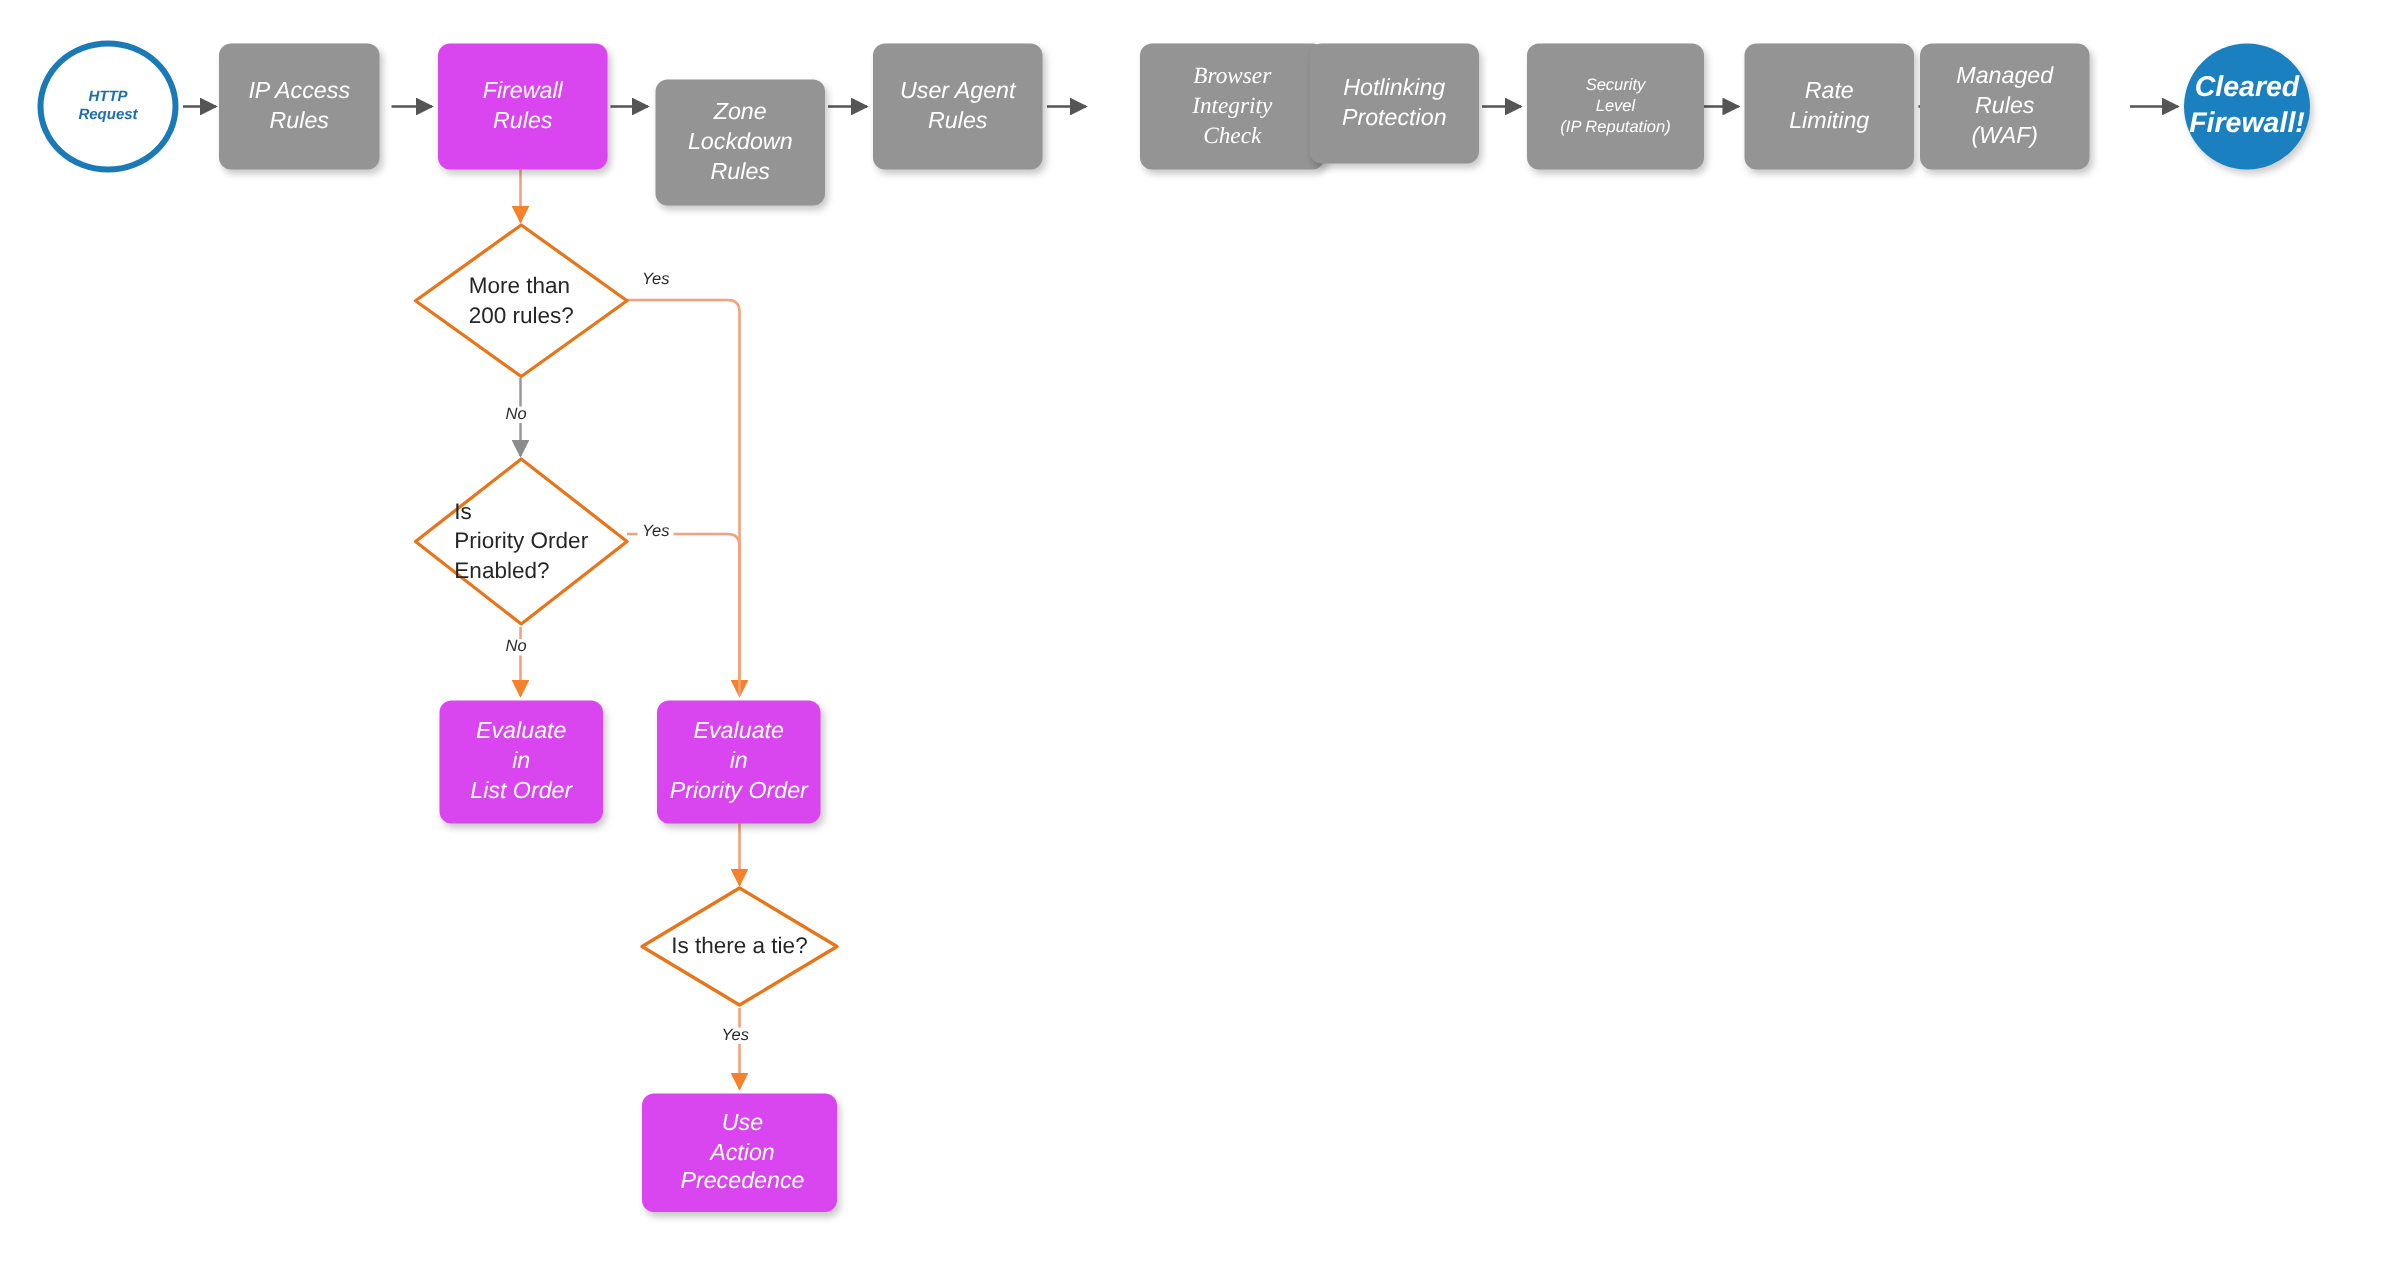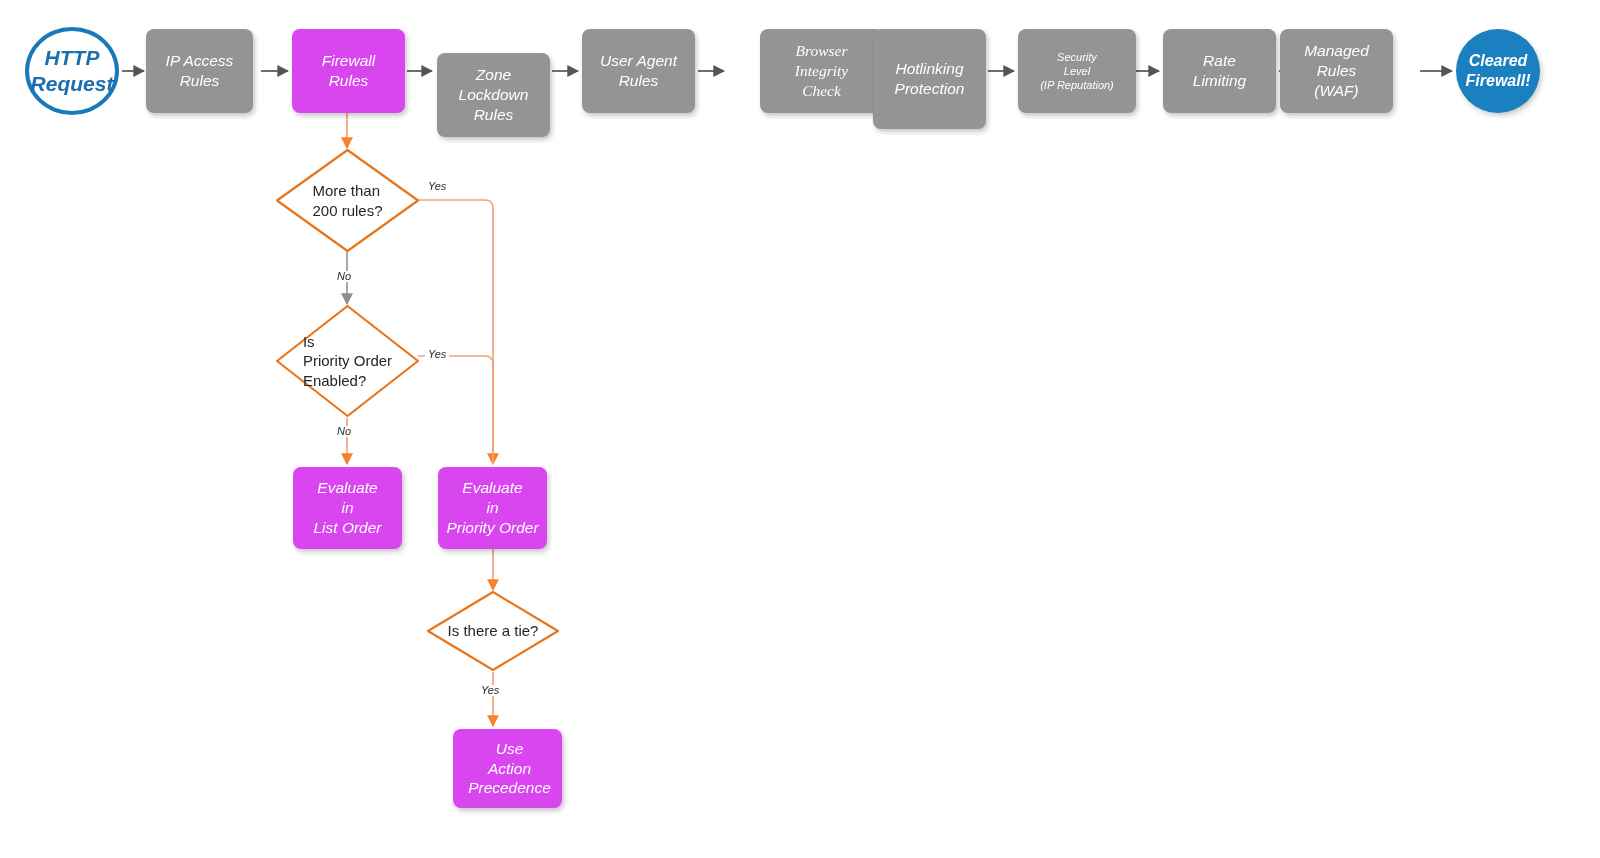--- a/index.html
+++ b/index.html
@@ -45,31 +45,31 @@
   .box.orange { background: #d946ef; }
 
   
   .circle-open {
     border-radius: 50%;
     background: #ffffff;
     border: 4px solid #1A7AB8;
     color: #1A6FAF;
     font-style: italic;
     font-weight: bold;
-    font-size: 21px;
+    font-size: 10px;
     line-height: 1.25;
     text-align: center;
   }
   .circle-filled {
     border-radius: 50%;
     background: #1A80C0;
     color: #ffffff;
     font-style: italic;
     font-weight: bold;
-    font-size: 16px;
+    font-size: 19px;
     line-height: 1.25;
     box-shadow: 2px 3px 5px rgba(0,0,0,0.20);
   }
 
   
   .diamond-wrap {
     position: absolute;
     box-sizing: border-box;
   }
   .diamond-wrap svg {
@@ -170,21 +170,21 @@
 Lockdown
 Rules</div>
 
 <div class="node box gray nowrap" style="left:582px; top:29px; width:113px; height:84px;">User Agent
 Rules</div>
 
 <div class="node box gray nowrap" style="left:760px; top:29px; width:123px; height:84px;font-family:Liberation Serif, serif;">Browser
 Integrity
 Check</div>
 
-<div class="node box gray nowrap" style="left:873px; top:29px; width:113px; height:100px;">Hotlinking
+<div class="node box gray nowrap" style="left:873px; top:29px; width:113px; height:80px;">Hotlinking
 Protection</div>
 
 <div class="node box gray nowrap" style="left:1018px; top:29px; width:118px; height:84px; font-size:11px;">Security
 Level
 (IP Reputation)</div>
 
 <div class="node box gray nowrap" style="left:1163px; top:29px; width:113px; height:84px;">Rate
 Limiting</div>
 
 <div class="node box gray nowrap" style="left:1280px; top:29px; width:113px; height:84px;">Managed
@@ -219,21 +219,21 @@
 </div>
 
 <div class="node box orange nowrap" style="left:293px; top:467px; width:109px; height:82px;">Evaluate
 in
 List Order</div>
 
 <div class="node box orange nowrap" style="left:438px; top:467px; width:109px; height:82px;">Evaluate
 in
 Priority Order</div>
 
-<div class="node box orange nowrap" style="left:453px; top:729px; width:109px; height:79px;padding-left:10px;">Use
+<div class="node box orange nowrap" style="left:428px; top:729px; width:130px; height:79px;padding-left:10px;">Use
 Action
 Precedence</div>
 
 <div class="edge-label" style="left:425px; top:181px;">Yes</div>
 
 <div class="edge-label" style="left:334px; top:271px;">No</div>
 
 <div class="edge-label" style="left:425px; top:349px;">Yes</div>
 
 <div class="edge-label" style="left:334px; top:426px;">No</div>

